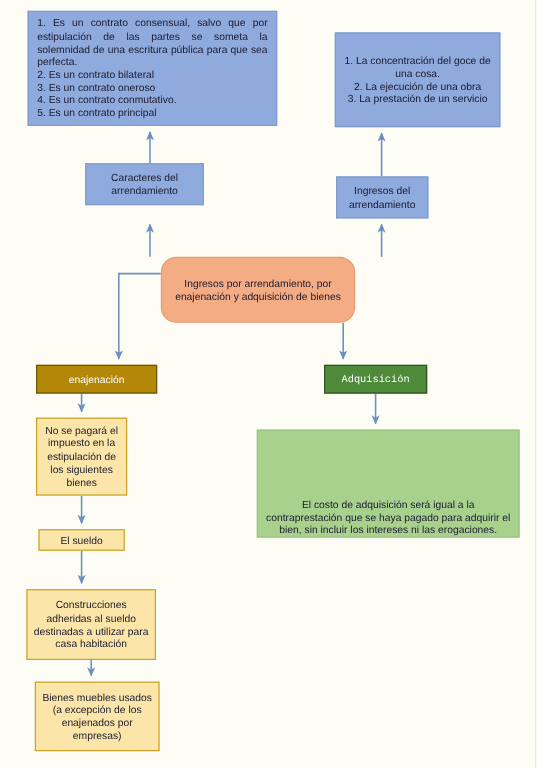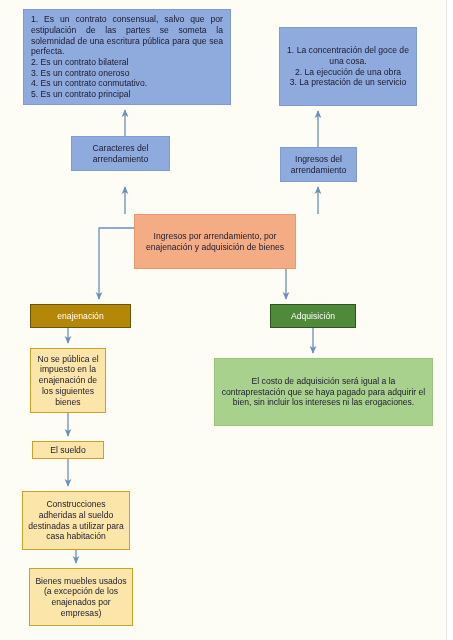--- a/index.html
+++ b/index.html
@@ -89,32 +89,35 @@
     left: 71px; top: 136px; width: 99px; height: 35px;
     font-size: 8.6px;
   }
   #node-objetivos {
     left: 280px; top: 147px; width: 77px; height: 35px;
     font-size: 8.6px;
   }
   #node-ingresos {
     left: 134px; top: 214px; width: 162px; height: 55px;
     font-size: 8.6px;
+    border-radius: 13px;
   }
   #node-enajenacion {
     left: 30px; top: 304px; width: 101px; height: 24px;
     font-size: 8.6px;
   }
   #node-adquisicion {
     left: 270px; top: 304px; width: 86px; height: 24px;
     font-size: 8.6px;
+    font-family: Liberation Mono, monospace;
   }
   #node-costo {
-    left: 214px; top: 358px; width: 219px; height: 68px;
-    font-size: 8.6px;
+    left: 214px; top: 358px; width: 219px; height: 90px;
+    font-size: 8.6px;
+    align-items: flex-end;
   }
   #node-nosepagara {
     left: 30px; top: 348px; width: 76px; height: 65px;
     font-size: 8.6px;
   }
   #node-sueldo {
     left: 32px; top: 441px; width: 72px; height: 18px;
     font-size: 8.6px;
   }
   #node-construcciones {
@@ -202,21 +205,21 @@
 
   <div class="node green" id="node-adquisicion">
     <span class="txt">Adquisición</span>
   </div>
 
   <div class="node lightgreen" id="node-costo">
     <span class="txt">El costo de adquisición será igual a la contraprestación que se haya pagado para adquirir el bien, sin incluir los intereses ni las erogaciones.</span>
   </div>
 
   <div class="node yellow" id="node-nosepagara">
-    <span class="txt">No se pública el impuesto en la enajenación de los siguientes bienes</span>
+    <span class="txt">No se pagará el impuesto en la estipulación de los siguientes bienes</span>
   </div>
 
   <div class="node yellow" id="node-sueldo">
     <span class="txt">El sueldo</span>
   </div>
 
   <div class="node yellow" id="node-construcciones">
     <span class="txt">Construcciones adheridas al sueldo destinadas a utilizar para casa habitación</span>
   </div>
 

